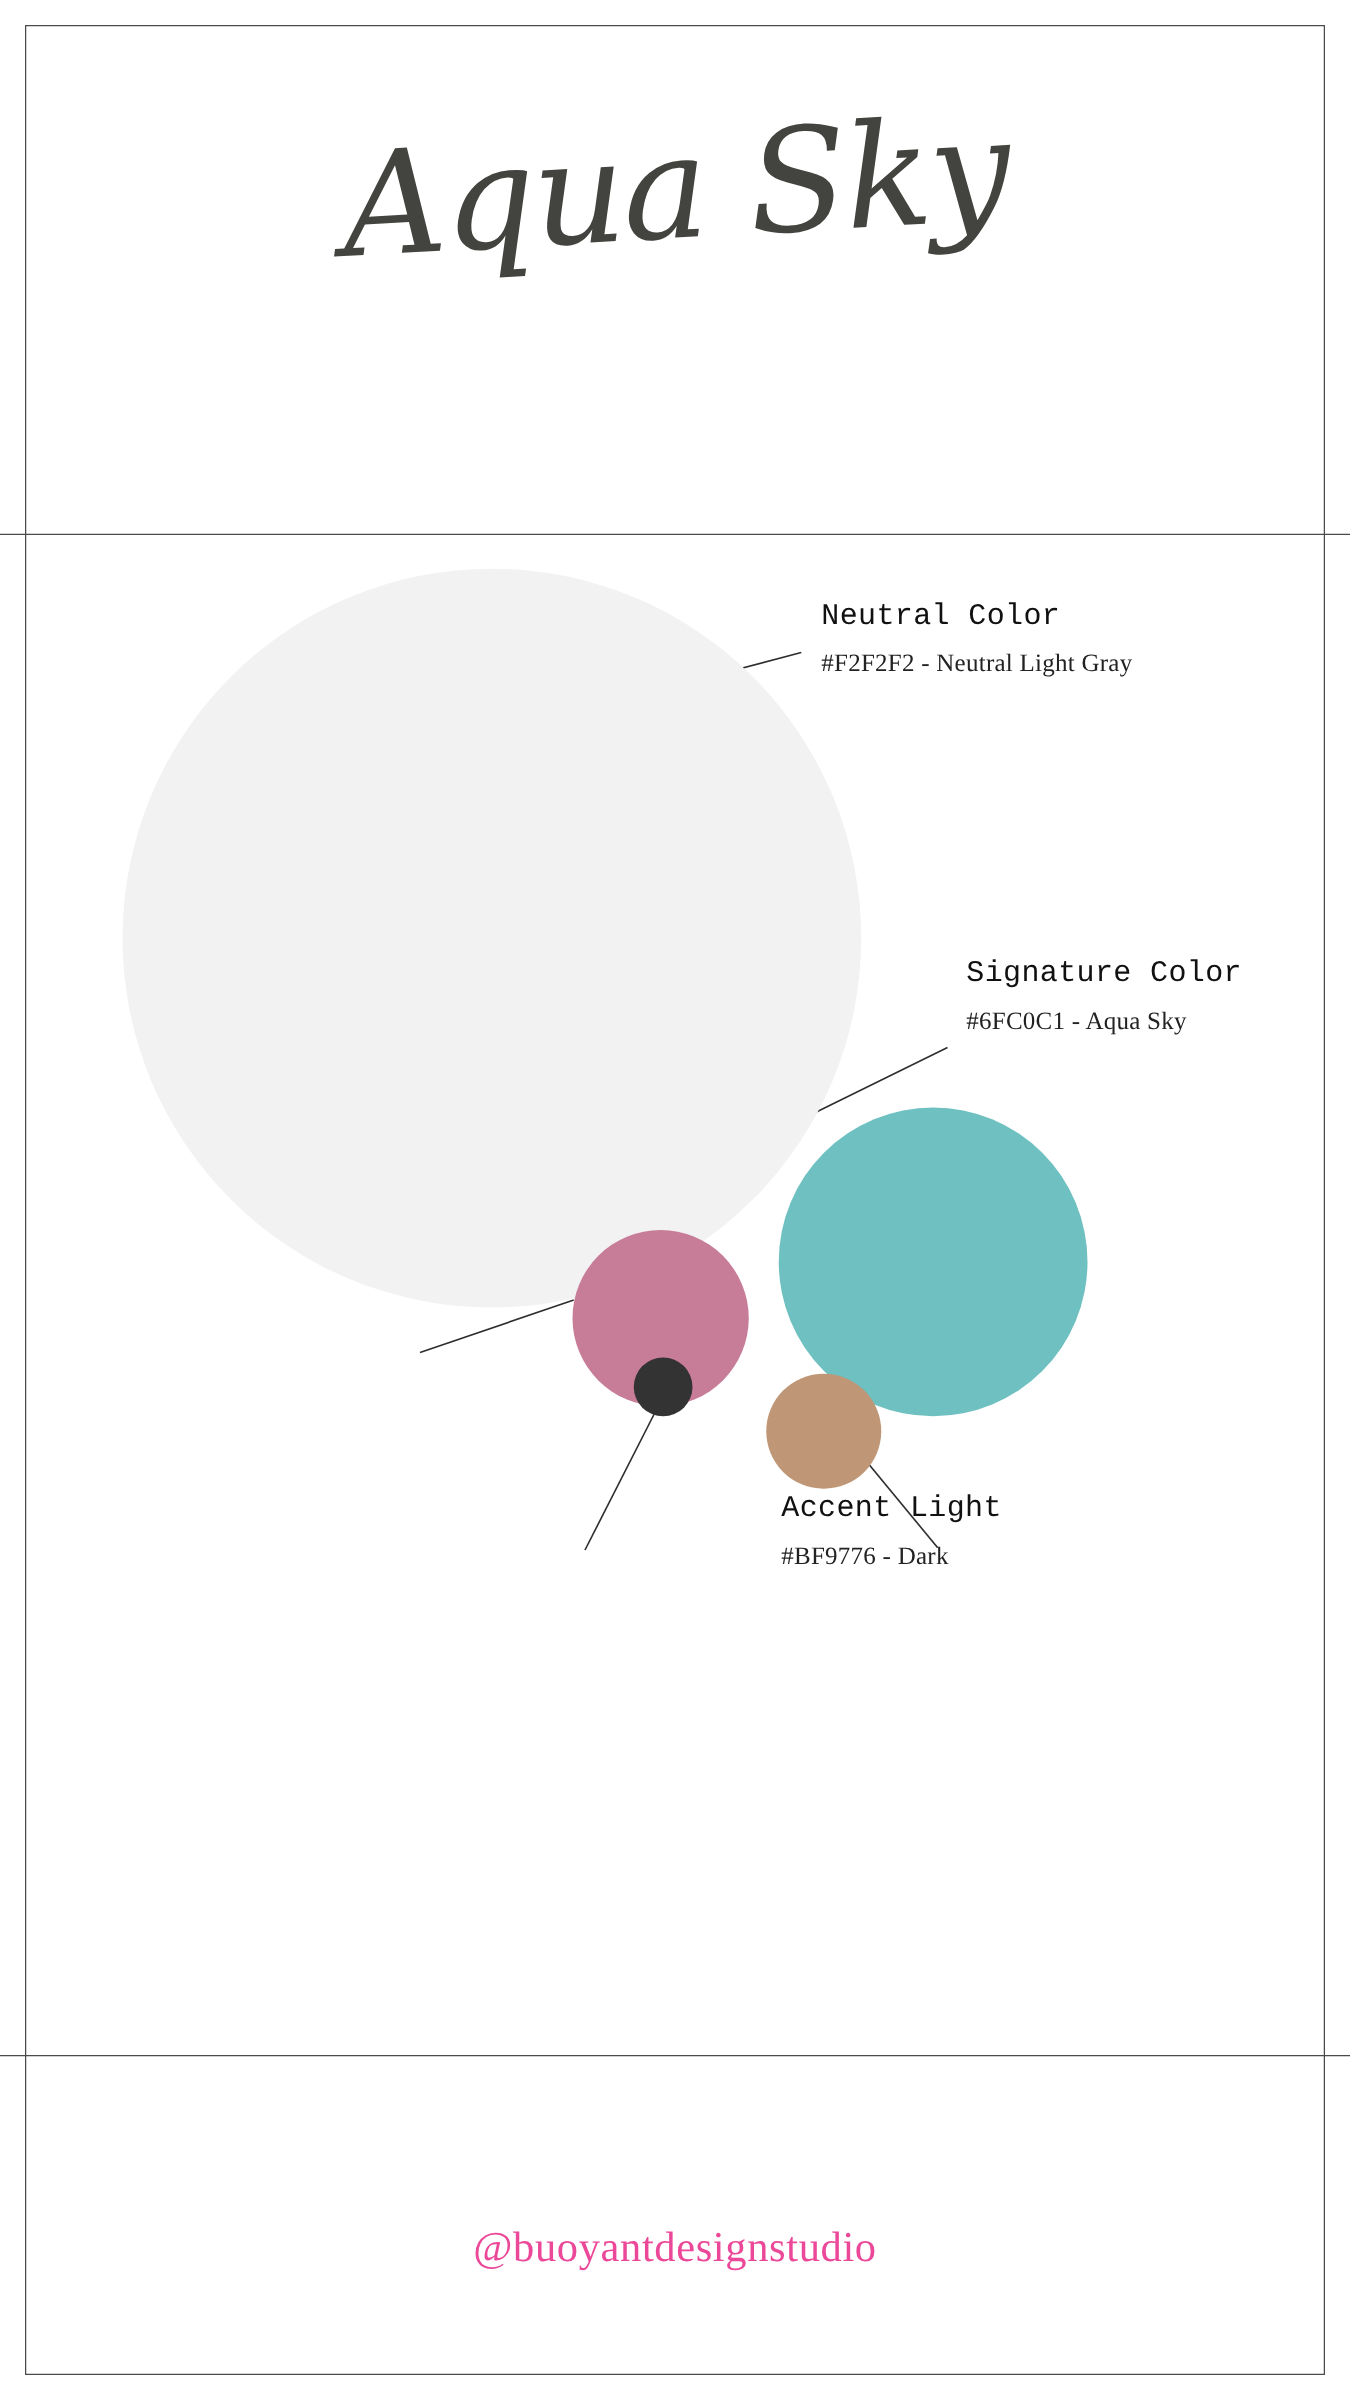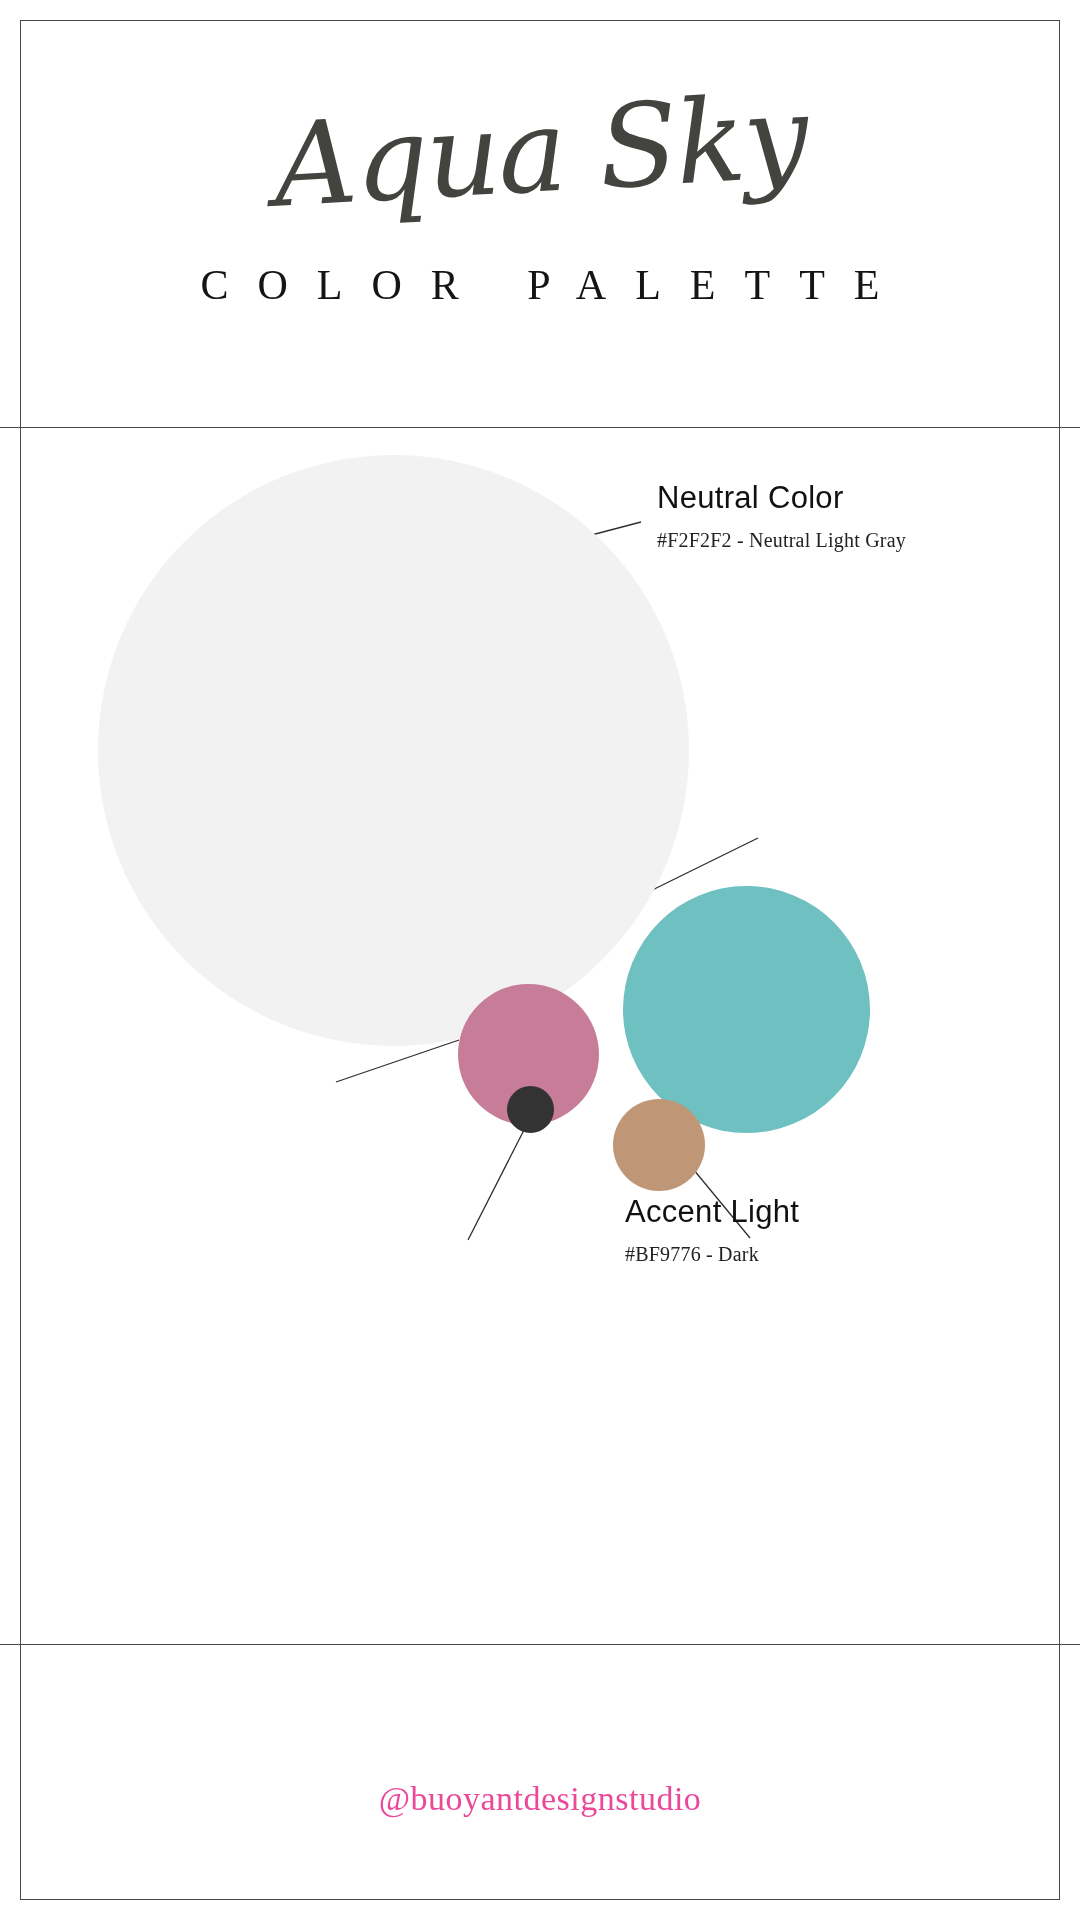--- a/index.html
+++ b/index.html
@@ -86,22 +86,22 @@
     width:1080px; height:1216px;
     pointer-events:none;
   }
 
   .label {
     position:absolute;
     white-space:nowrap;
   }
   .label .title {
     display:block;
-    font-family:Liberation Sans, sans-serif;
-    font-size:31px;
+    font-family:Liberation Mono, monospace;
+    font-size:24px;
     font-weight:400;
     color:#111111;
     letter-spacing:0.3px;
   }
   .label .hex {
     display:block;
     margin-top:13px;
     font-family:"Liberation Serif", serif;
     font-size:20px;
     font-weight:400;
@@ -131,21 +131,20 @@
 <body>
 
 <div class="page">
 
   <div class="frame"></div>
   <div class="rule rule-top"></div>
   <div class="rule rule-bottom"></div>
 
   <div class="header">
     <div class="script-title">Aqua Sky</div>
-    <div class="subtitle">COLOR PALETTE</div>
   </div>
 
   <div class="board">
 
     <svg class="leaders" viewBox="0 0 1080 1216">
       <line x1="641" y1="94" x2="523" y2="125" stroke="#2e2e2e" stroke-width="1.3"></line>
       <line x1="758" y1="410" x2="636" y2="470" stroke="#2e2e2e" stroke-width="1.3"></line>
       <line x1="336" y1="654" x2="459" y2="612" stroke="#2e2e2e" stroke-width="1.3"></line>
       <line x1="468" y1="812" x2="525" y2="700" stroke="#2e2e2e" stroke-width="1.3"></line>
       <line x1="750" y1="810" x2="651" y2="690" stroke="#2e2e2e" stroke-width="1.3"></line>
@@ -159,20 +158,24 @@
 
     <div class="swatch" style="left:613px; top:671px; width:92px; height:92px; background:#BF9776;"></div>
 
     <div class="swatch" style="left:507px; top:658px; width:47px; height:47px; background:#333333;"></div>
 
     <div class="label" style="left:657px; top:52px;">
       <span class="title">Neutral Color</span>
       <span class="hex">#F2F2F2 - Neutral Light Gray</span>
     </div>
 
+    <div class="label" style="left:773px; top:338px;">
+      <span class="title">Signature Color</span>
+      <span class="hex">#6FC0C1 - Aqua Sky</span>
+    </div>
 
 
 
     <div class="label" style="left:625px; top:766px;">
       <span class="title">Accent Light</span>
       <span class="hex">#BF9776 - Dark</span>
     </div>
 
   </div>
 

